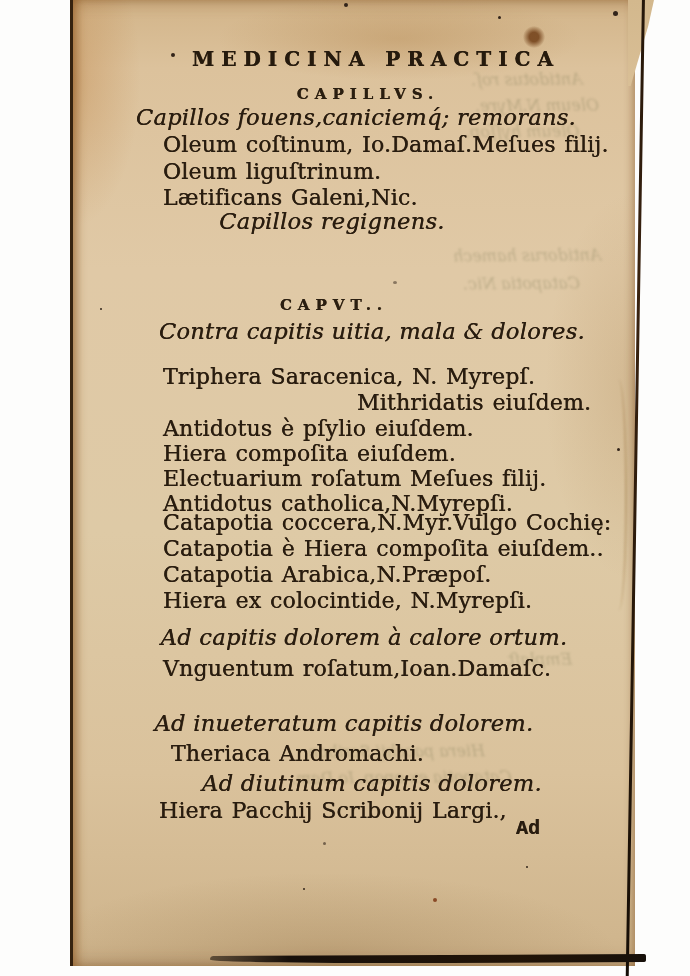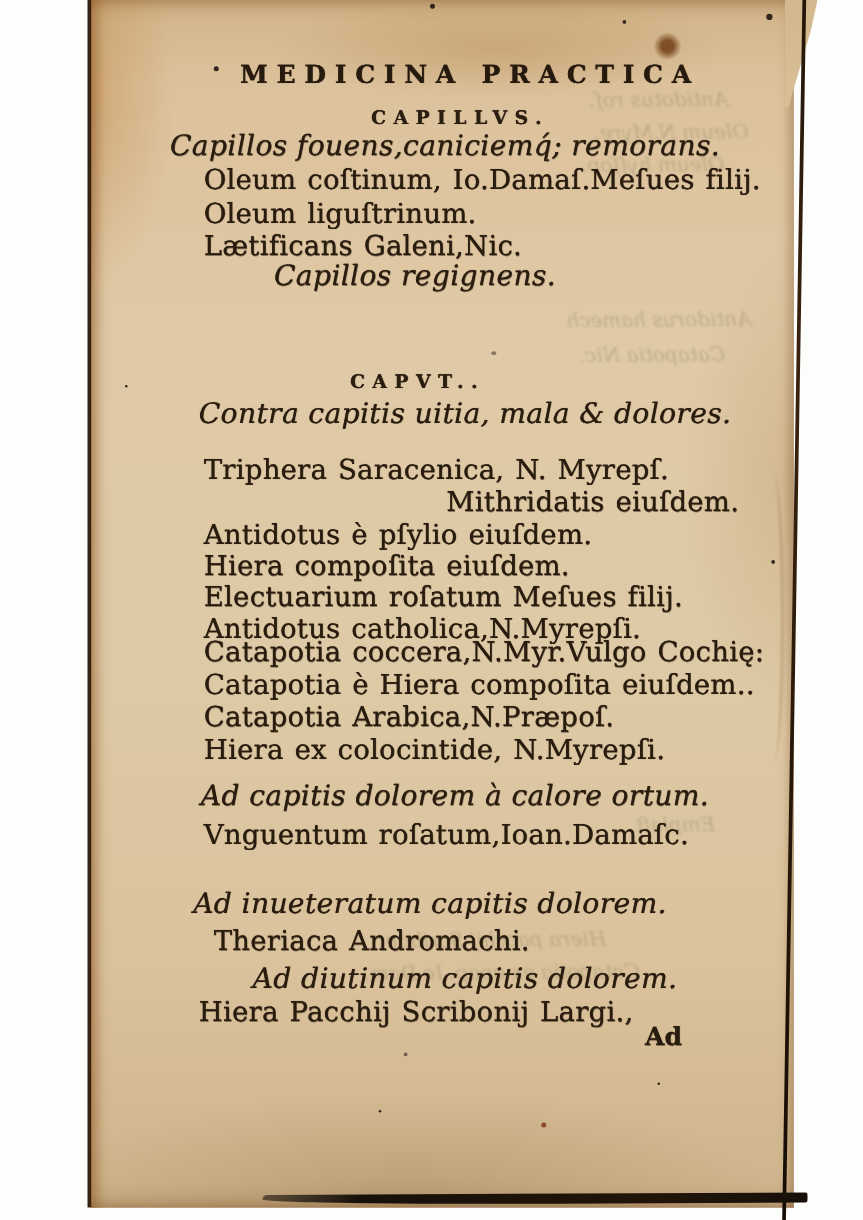--- a/index.html
+++ b/index.html
@@ -109,21 +109,21 @@
     <div class="ln body" style="top:658px;">Vnguentum roſatum,Ioan.Damaſc.</div>
 
     <div class="ln ctr it" style="top:712px;transform:translateX(-10px);">Ad inueteratum capitis dolorem.</div>
 
     <div class="ln body" style="top:743px;left:98px;">Theriaca Andromachi.</div>
 
     <div class="ln ctr it" style="top:772px;transform:translateX(18px);">Ad diutinum capitis dolorem.</div>
 
     <div class="ln body" style="top:800px;left:86px;">Hiera Pacchij Scribonij Largi.,</div>
 
-    <div class="ln cw" style="top:819px;left:443px;">Ad</div>
+    <div class="ln cw" style="top:819px;left:443px;font-family:Liberation Mono, monospace;">Ad</div>
 
     <div class="stain" style="left:450px;top:26px;width:22px;height:22px;"></div>
     <div class="speck" style="left:98px;top:53px;width:4px;height:4px;"></div>
     <div class="speck" style="left:271px;top:3px;width:4px;height:4px;"></div>
     <div class="speck" style="left:425px;top:16px;width:3px;height:3px;"></div>
     <div class="speck" style="left:540px;top:11px;width:5px;height:5px;"></div>
     <div class="speck" style="left:544px;top:448px;width:3px;height:3px;"></div>
     <div class="speck" style="left:27px;top:308px;width:2px;height:2px;"></div>
     <div class="speck" style="left:320px;top:281px;width:4px;height:3px;opacity:.5;"></div>
     <div class="speck" style="left:230px;top:888px;width:2px;height:2px;"></div>

